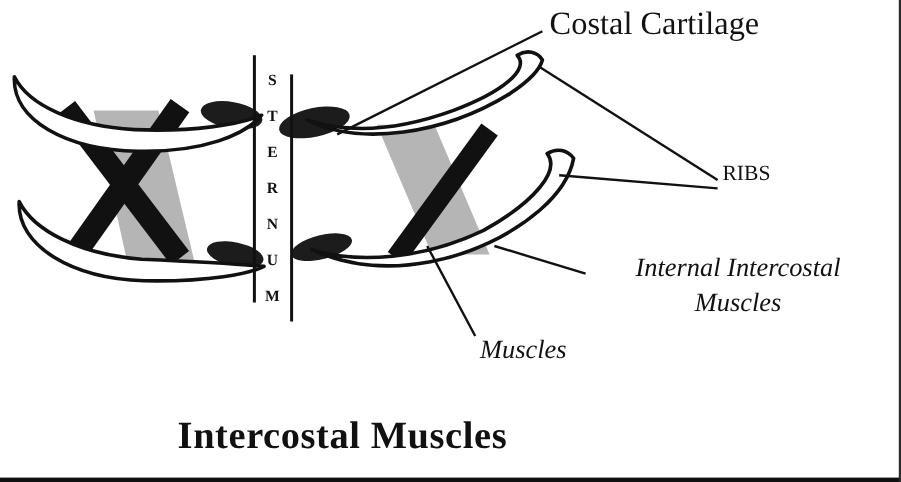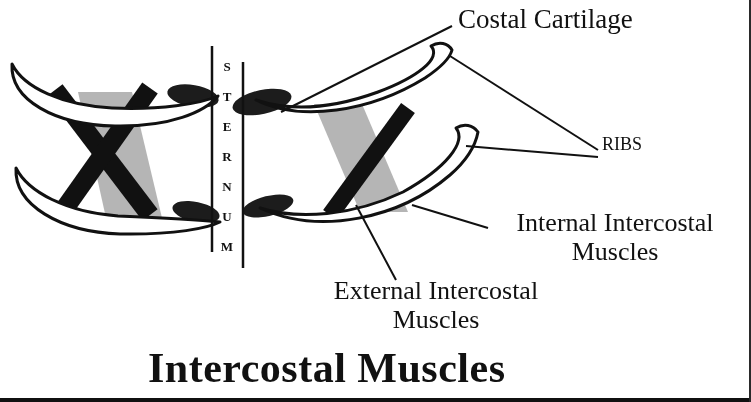--- a/index.html
+++ b/index.html
@@ -36,36 +36,37 @@
   }
   .label-ribs {
     left: 602px;
     top: 134px;
     font-size: 18px;
   }
   .label-two-line {
     white-space: normal;
     text-align: center;
     line-height: 29px;
-    font-size: 26px;
+    font-size: 22px;
+    font-style: italic;
   }
   .label-internal {
     left: 486px;
     top: 208px;
     width: 258px;
   }
   .label-external {
     left: 300px;
     top: 276px;
     width: 272px;
   }
   .label-title {
     left: 148px;
     top: 344px;
-    font-size: 42px;
+    font-size: 32px;
     font-weight: 700;
     letter-spacing: 0.5px;
   }
   .sternum-letters {
     position: absolute;
     left: 216px;
     top: 52px;
     width: 22px;
     text-align: center;
     color: #111111;
@@ -152,21 +153,20 @@
   <div class="label label-costal">Costal Cartilage</div>
 
   <div class="label label-ribs">RIBS</div>
 
   <div class="label label-two-line label-internal">
     <div>Internal Intercostal</div>
     <div>Muscles</div>
   </div>
 
   <div class="label label-two-line label-external">
-    <div>External Intercostal</div>
     <div>Muscles</div>
   </div>
 
   <div class="label label-title">Intercostal Muscles</div>
 
   <div class="scan-edge-bottom"></div>
   <div class="scan-edge-right"></div>
 
 </div>
 

